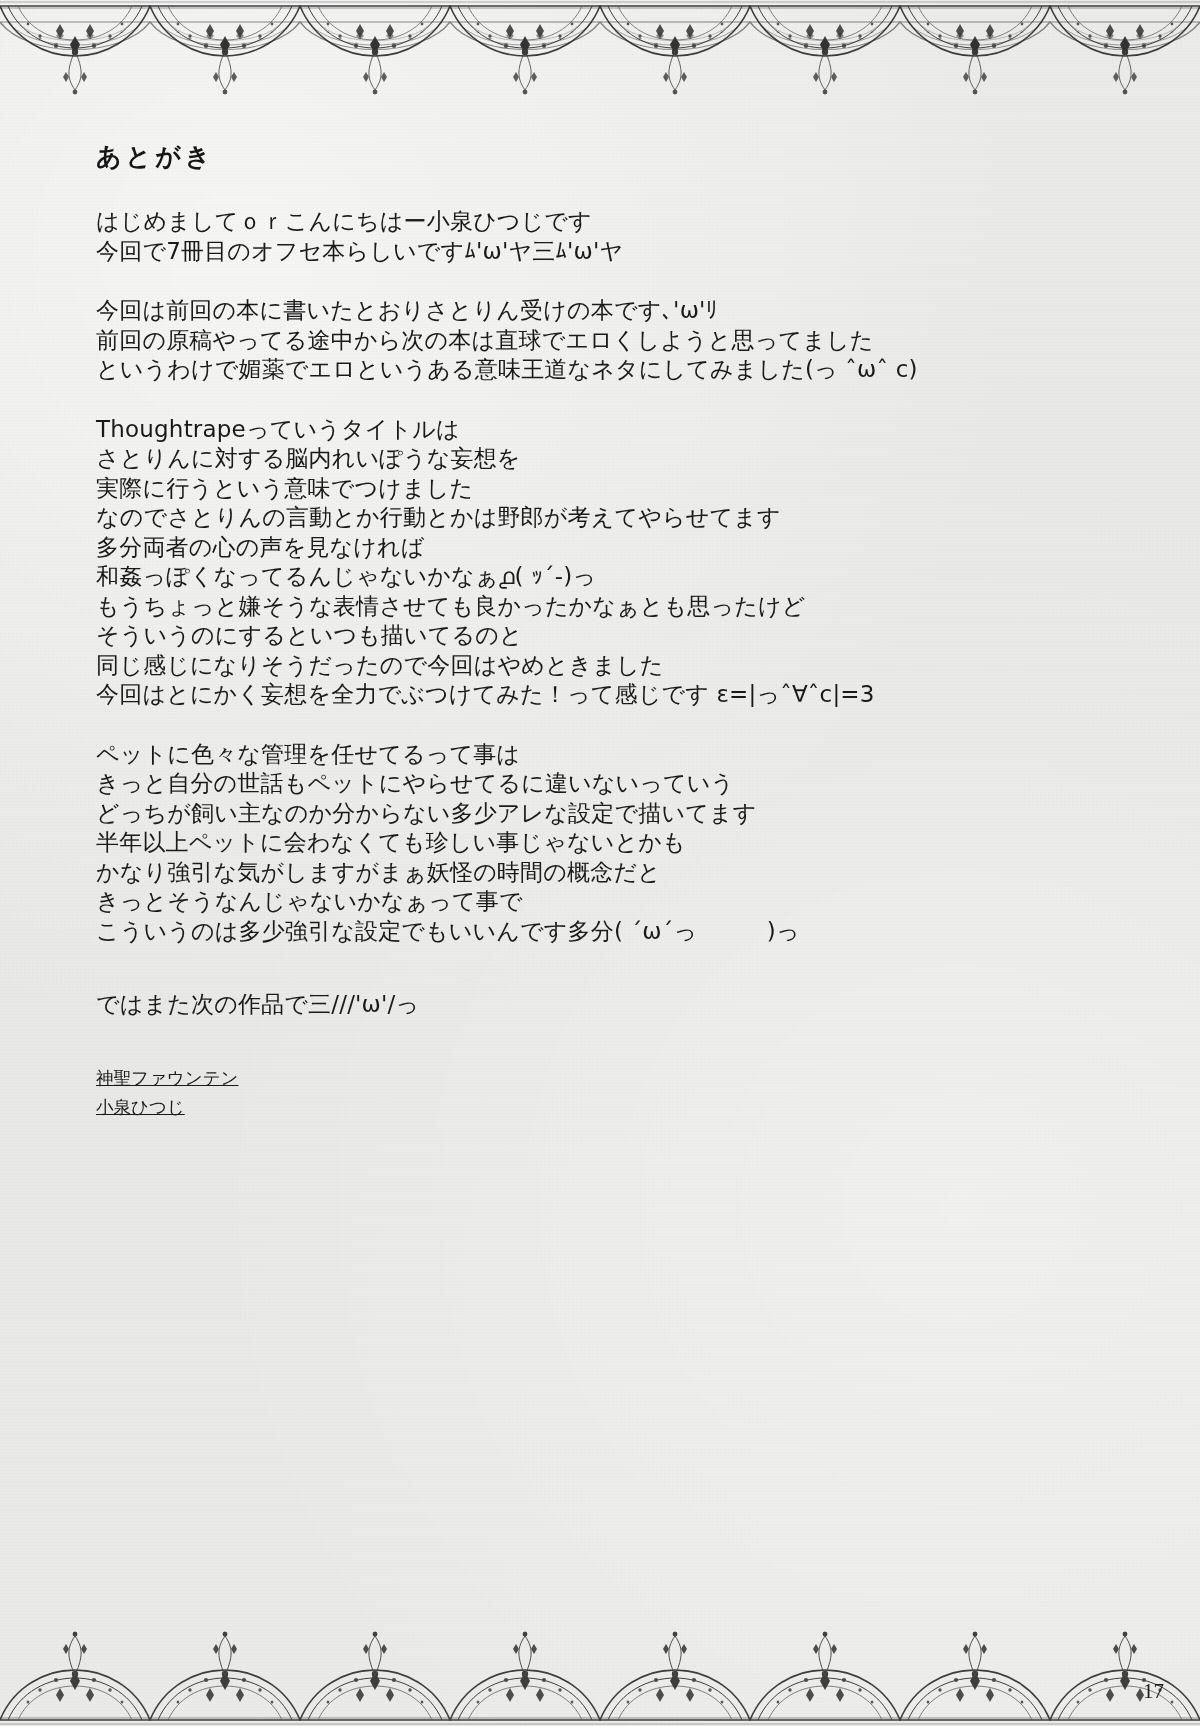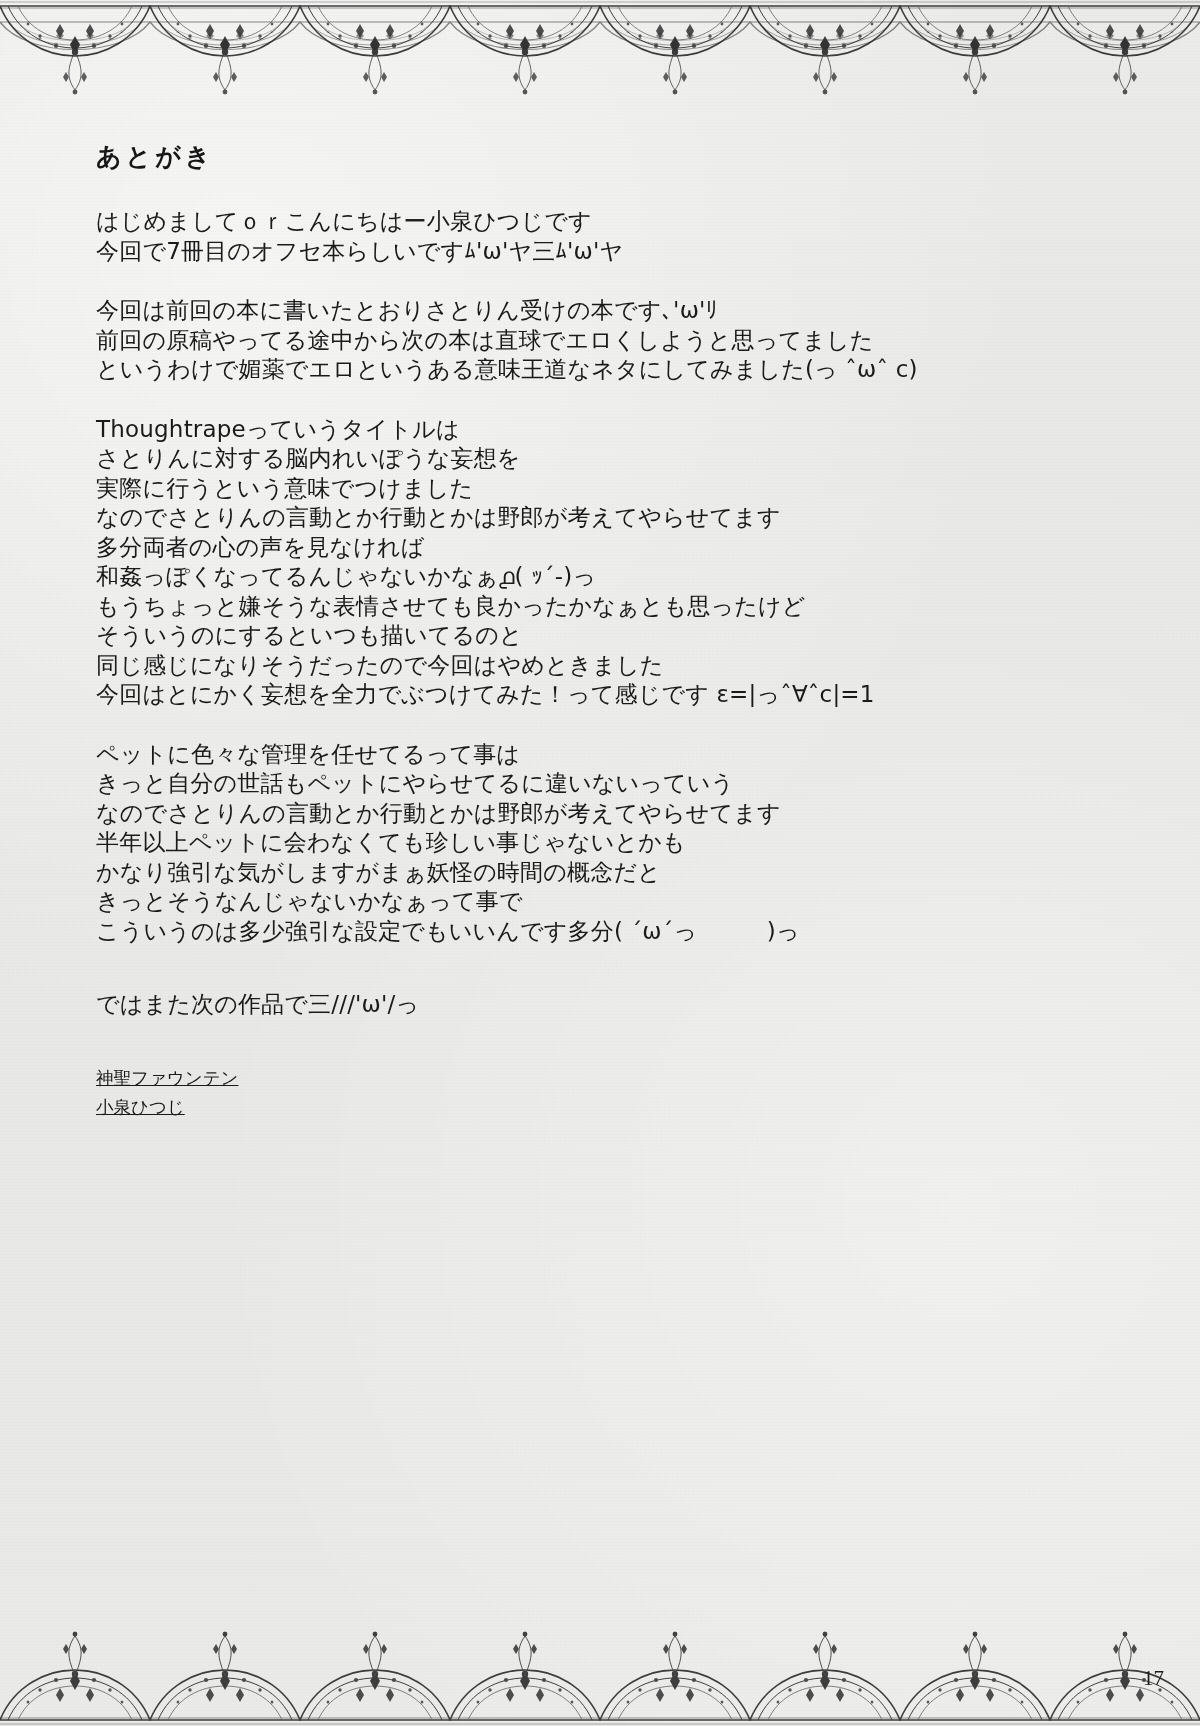--- a/index.html
+++ b/index.html
@@ -72,21 +72,21 @@
     margin: 0;
     font-size: 17.5px;
     line-height: 29.5px;
     color: #1a1a1a;
     white-space: pre-wrap;
     text-decoration: underline;
   }
   .page-number {
     position: absolute;
     right: 36px;
-    bottom: 35px;
+    bottom: 22px;
     font-size: 21px;
     color: #1b1b1b;
     font-family: "Liberation Serif", serif;
   }
 </style>
 </head>
 <body>
 
 <div class="page">
 
@@ -271,25 +271,25 @@
 
     <p class="para">Thoughtrapeっていうタイトルは
 さとりんに対する脳内れいぽうな妄想を
 実際に行うという意味でつけました
 なのでさとりんの言動とか行動とかは野郎が考えてやらせてます
 多分両者の心の声を見なければ
 和姦っぽくなってるんじゃないかなぁ൧( ｯ´‐)っ
 もうちょっと嫌そうな表情させても良かったかなぁとも思ったけど
 そういうのにするといつも描いてるのと
 同じ感じになりそうだったので今回はやめときました
-今回はとにかく妄想を全力でぶつけてみた！って感じです ε=|っˆ∀ˆc|=1</p>
+今回はとにかく妄想を全力でぶつけてみた！って感じです ε=|っˆ∀ˆc|=3</p>
 
     <p class="para big-gap">ペットに色々な管理を任せてるって事は
 きっと自分の世話もペットにやらせてるに違いないっていう
-なのでさとりんの言動とか行動とかは野郎が考えてやらせてます
+どっちが飼い主なのか分からない多少アレな設定で描いてます
 半年以上ペットに会わなくても珍しい事じゃないとかも
 かなり強引な気がしますがまぁ妖怪の時間の概念だと
 きっとそうなんじゃないかなぁって事で
 こういうのは多少強引な設定でもいいんです多分( ´ω´っ　　　)っ</p>
 
 
 
     <p class="para big-gap">ではまた次の作品で三///'ω'/っ</p>
 
     <p class="signature">神聖ファウンテン

